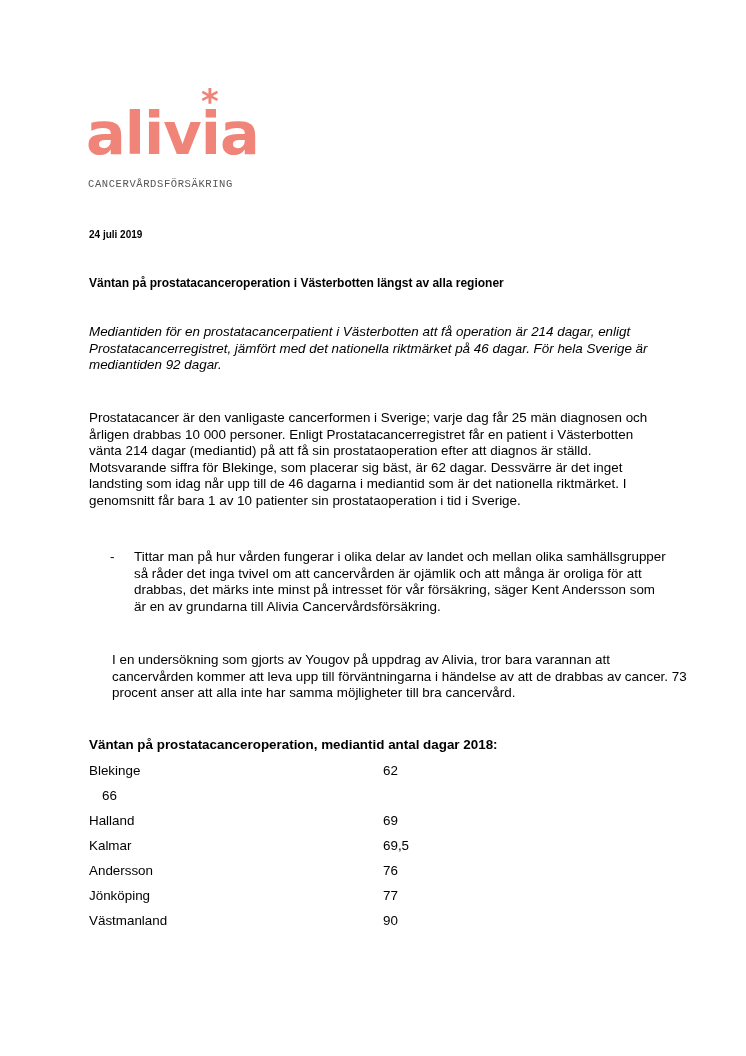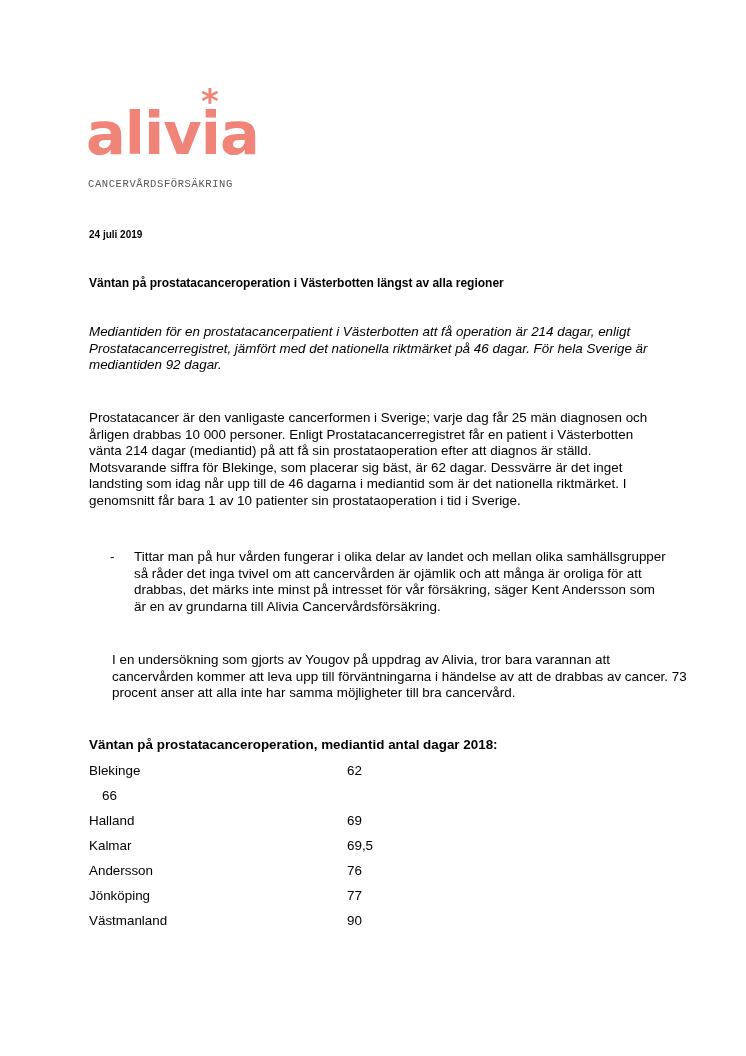--- a/index.html
+++ b/index.html
@@ -112,20 +112,21 @@
       position: absolute;
       left: 89px;
       top: 762px;
       width: 400px;
       font-size: 13.4px;
     }
     .row {
       display: flex;
       height: 25px;
       line-height: 18px;
+      gap: 36px;
     }
     .cell-region {
       width: 245px;
     }
     .cell-value {
       width: 100px;
       margin-left: 13px;
     }
   </style>
 </head>

